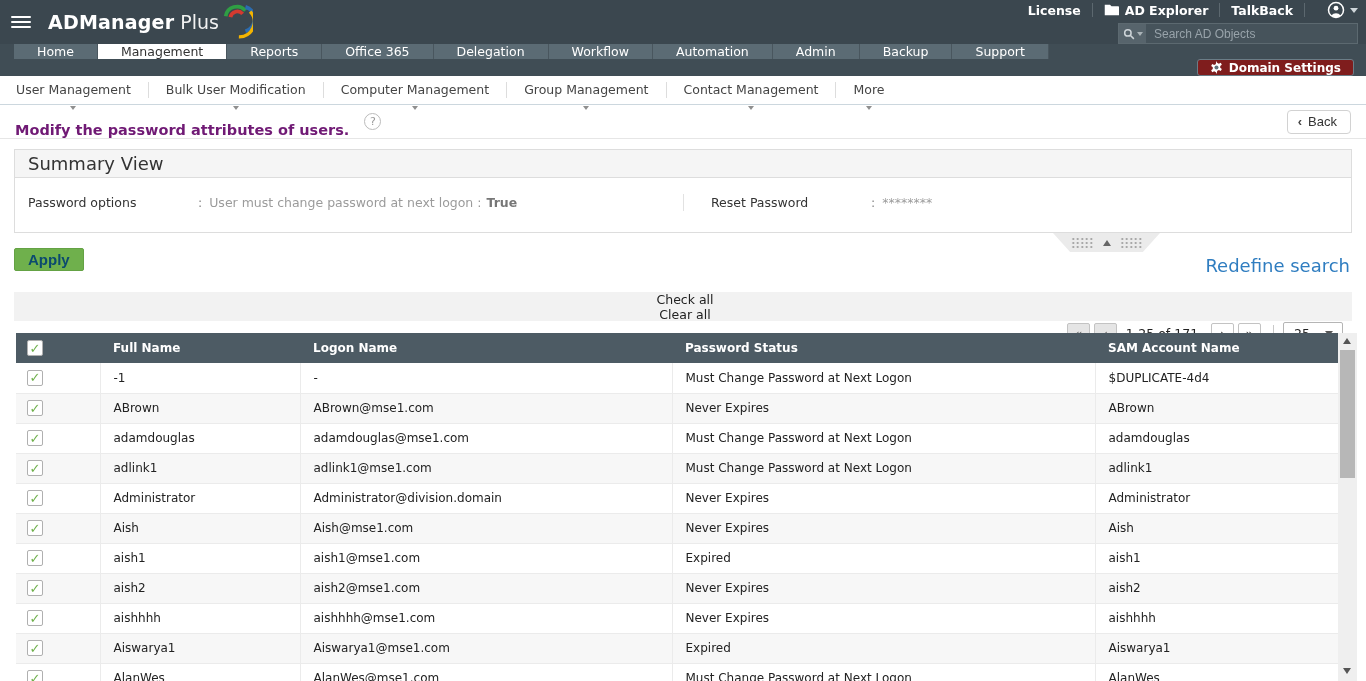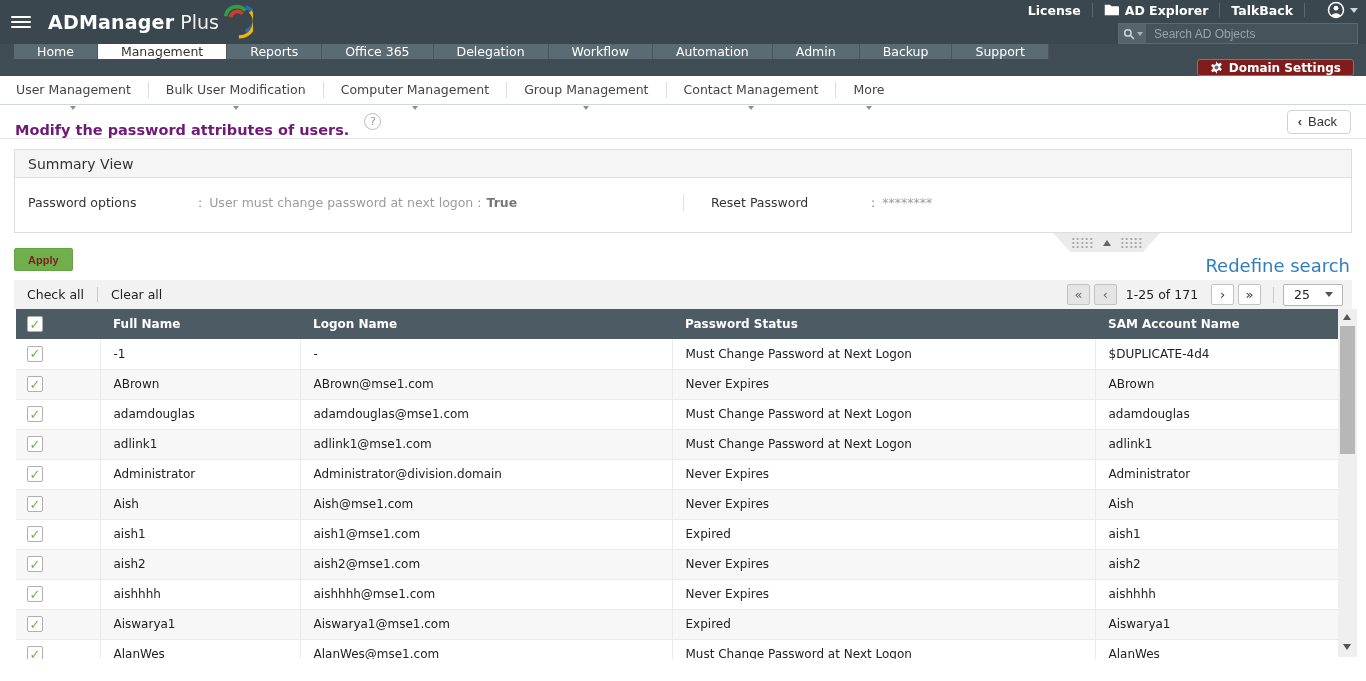--- a/index.html
+++ b/index.html
@@ -42,42 +42,42 @@
 
   
   .title-row { height:34px; display:flex; align-items:center; padding:0 15px; border-bottom:1px solid #e6e6e6; }
   .page-title { font-size:14.5px; color:#701a75; font-weight:bold;margin-top:16px; }
   .help-icon { margin-left:15px; width:17px; height:17px; border:1px solid #bbb; border-radius:50%; color:#999; font-size:11px; display:flex; align-items:center; justify-content:center; cursor:pointer; }
   .back-btn { margin-left:auto; background:#fff; border:1px solid #d2d2d2; border-radius:4px; height:24px; padding:0 13px 0 10px; font-size:13px; color:#333; display:flex; align-items:center; gap:6px; cursor:pointer; }
   .back-chevron { font-weight:bold; color:#444; }
 
   
   .summary-panel { margin:10px 14px 0; border:1px solid #ddd; }
-  .summary-header { background:#f5f5f5; border-bottom:1px solid #ddd; height:28px; display:flex; align-items:center; padding-left:13px; font-size:14px; color:#333; }
+  .summary-header { background:#f5f5f5; border-bottom:1px solid #ddd; height:28px; display:flex; align-items:center; padding-left:13px; font-size:18px; color:#333; }
   .summary-body { display:flex; padding:16px 0 21px; }
   .summary-field { display:flex; font-size:12.5px; line-height:17px; }
   .summary-field.first { width:668px; padding-left:13px; }
   .summary-field.second { border-left:1px solid #e2e2e2; padding-left:27px; }
   .f-label { color:#333; }
   .summary-field.first .f-label { width:170px; }
   .summary-field.second .f-label { width:160px; }
   .f-sep { color:#888; margin-right:7px; }
   .f-value { color:#9b9b9b; }
   .f-bold { color:#777; font-weight:bold; margin-left:5px; }
 
   
   .below-summary { position:relative; height:47px; }
   .collapse-handle { position:absolute; left:1053px; top:0; width:107px; height:19px; background:#ebebeb; clip-path:polygon(0 0,100% 0,84% 100%,16% 100%); display:flex; align-items:center; justify-content:center; gap:9px; cursor:pointer; }
   .dots { width:23px; height:11px; background-image:radial-gradient(#9a9a9a 1px, transparent 1.1px); background-size:4.5px 4px; }
   .caret-up-sm { width:0; height:0; border-left:4px solid transparent; border-right:4px solid transparent; border-bottom:6px solid #666; }
-  .apply-btn { position:absolute; left:14px; top:15px; background:#6fb04c; border:1px solid #64a244; color:#7f1d1d; font-size:11px; font-weight:bold; height:23px; padding:0 13px; border-radius:2px; cursor:pointer; }
+  .apply-btn { position:absolute; left:14px; top:15px; background:#6fb04c; border:1px solid #64a244; color:#0c4a6e; font-size:15px; font-weight:bold; height:23px; padding:0 13px; border-radius:2px; cursor:pointer; }
   .redefine-link { position:absolute; right:16px; top:22px; color:#2f7dc0; font-size:18px; text-decoration:none; cursor:pointer; }
 
   
-  .list-toolbar { margin:0 14px; background:#f2f2f2; height:29px; display:flex; align-items:center; padding:0 9px 0 13px; }
+  .list-toolbar { margin:12px 14px; background:#f2f2f2; height:29px; display:flex; align-items:center; padding:0 9px 0 13px;flex-direction:column; }
   .sel-link { font-size:12.5px; color:#222; cursor:pointer; }
   .sel-sep { width:1px; height:15px; background:#c9c9c9; margin:0 13px; }
   .pager { margin-left:auto; display:flex; align-items:center; }
   .pg-btn { width:23px; height:21px; border:1px solid #c3c3c3; background:#fff; border-radius:2px; display:flex; align-items:center; justify-content:center; font-size:13px; color:#333; margin-left:4px; cursor:pointer; line-height:1; }
   .pg-btn.disabled { background:#e5e5e5; color:#666; cursor:default; }
   .pg-range { margin:0 9px; font-size:12.5px; color:#222; }
   .pg-sep { width:1px; height:16px; background:#c9c9c9; margin:0 9px 0 12px; }
   .page-size { display:flex; align-items:center; height:22px; background:#fff; border:1px solid #b5b5b5; border-radius:2px; cursor:pointer; }
   .page-size .val { font-size:12.5px; color:#222; padding:0 11px 0 10px; }
   .page-size .chev { padding:0 9px 0 4px; display:flex; }

